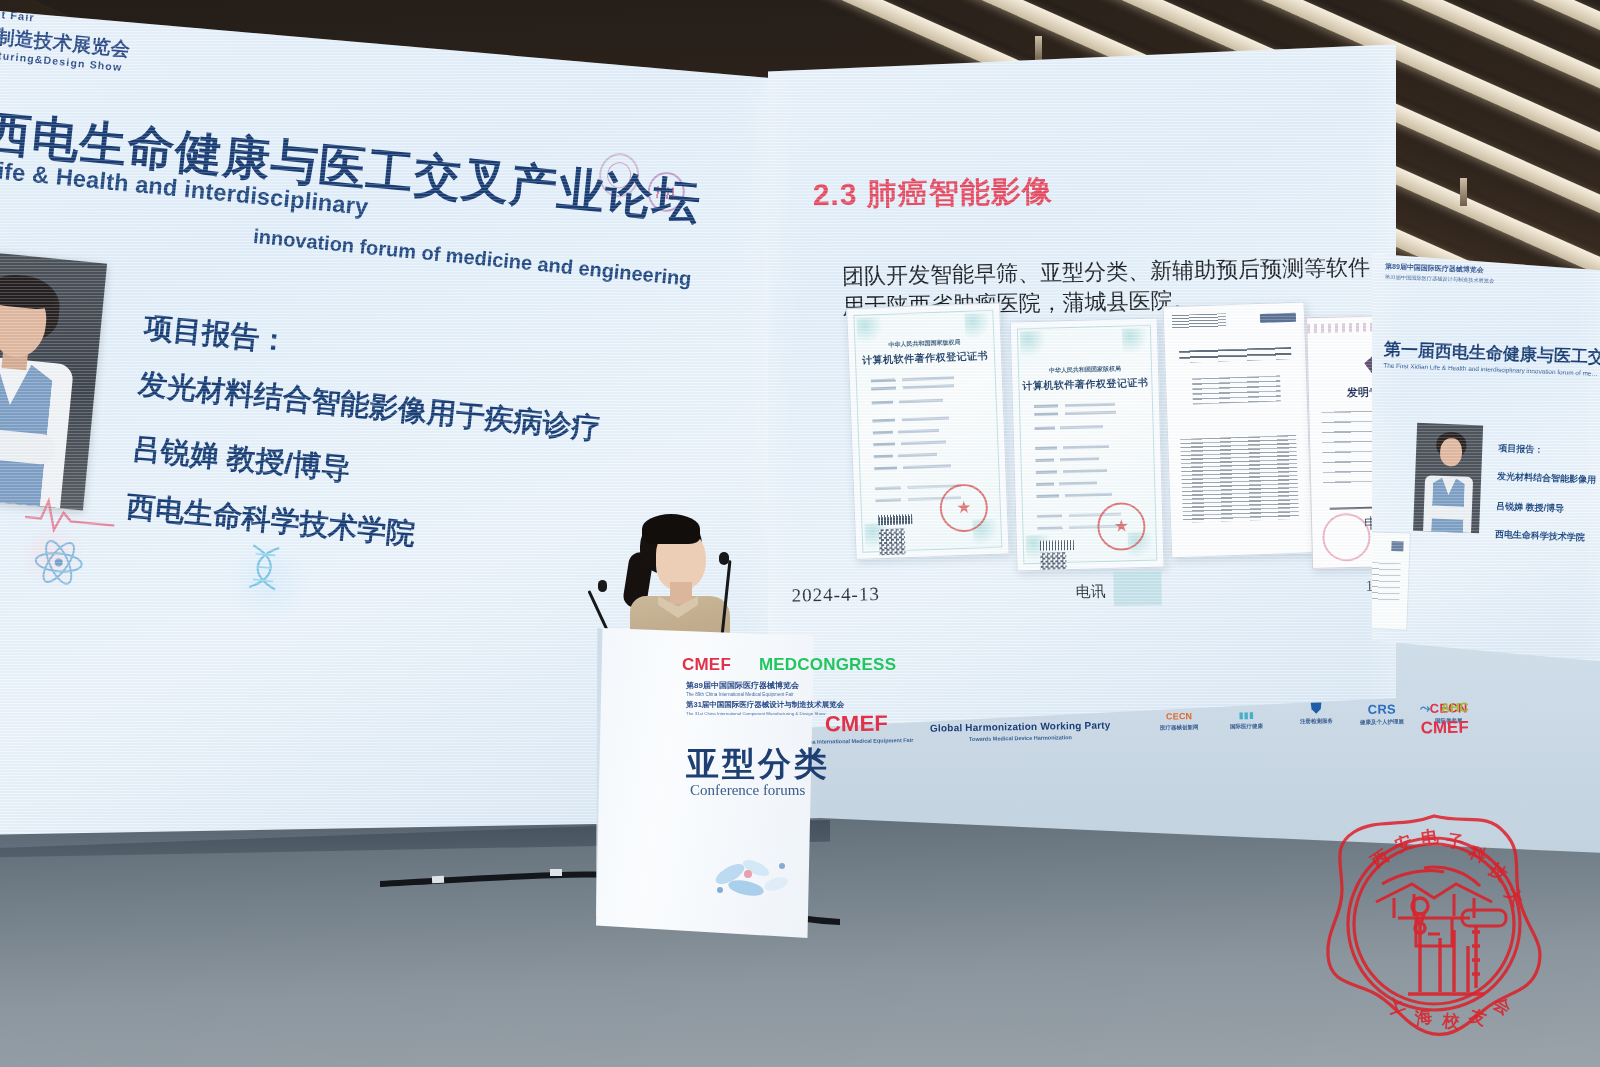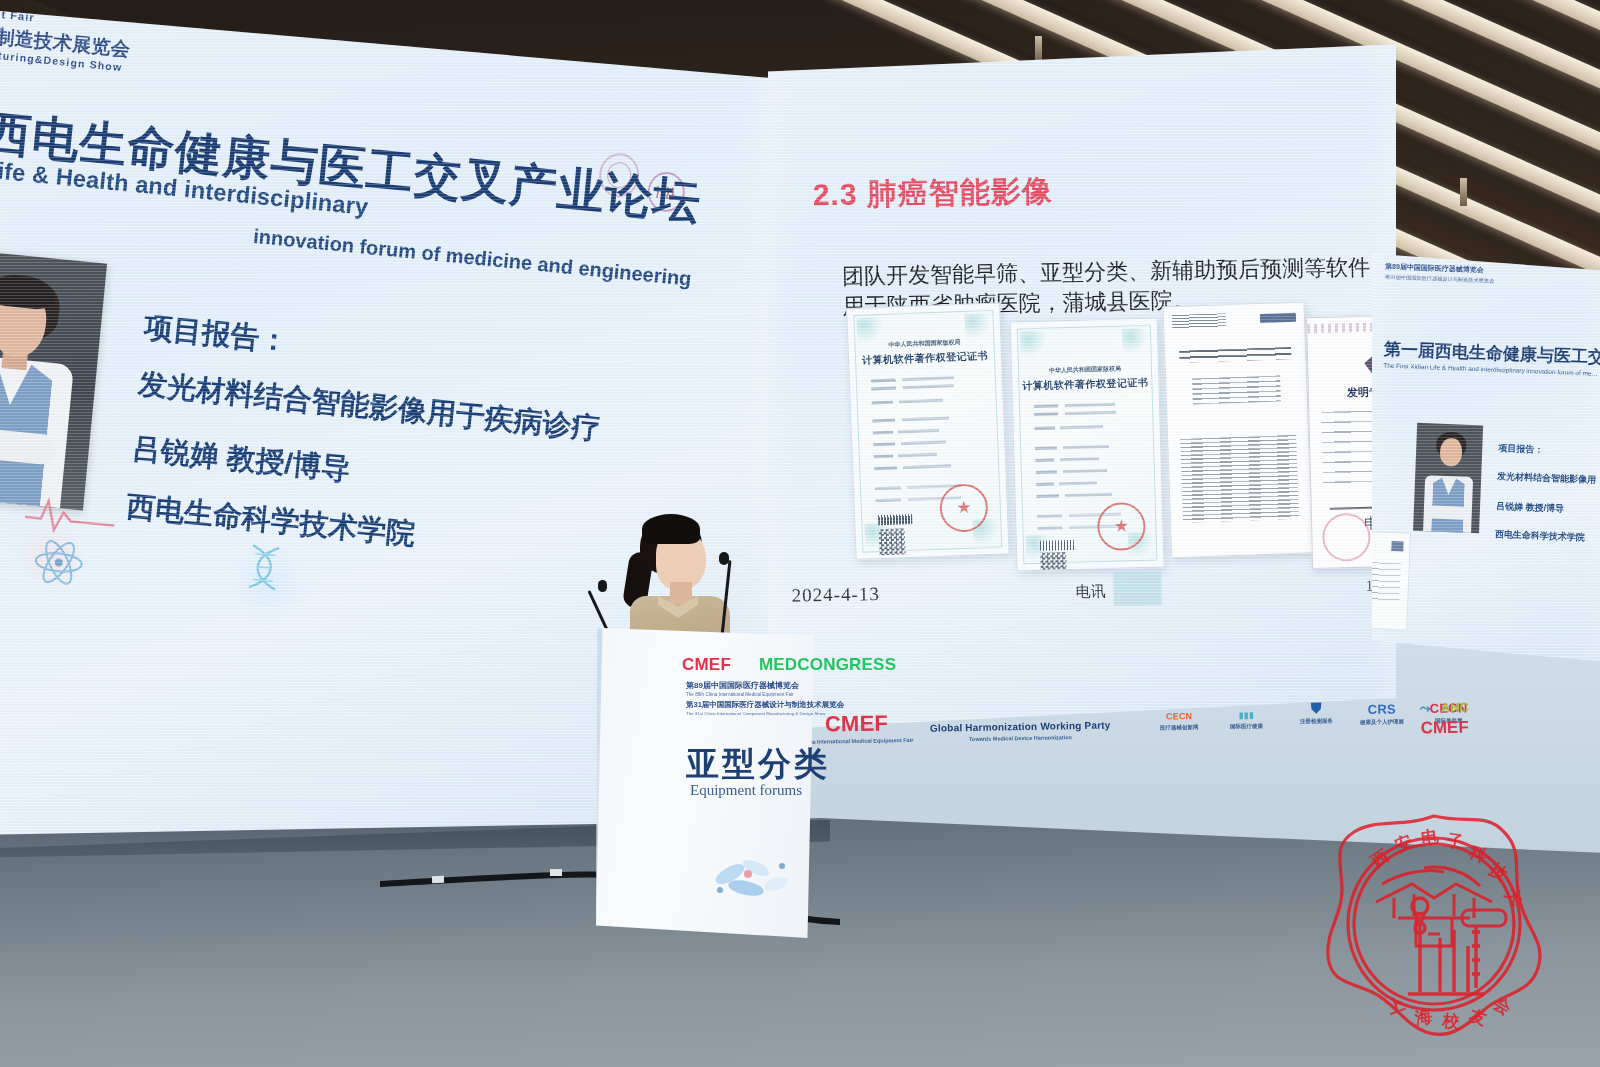--- a/index.html
+++ b/index.html
@@ -464,21 +464,21 @@
   <div id="podium"></div>
   <div id="podCmef">
     <span>CMEF</span>
     <span style="color:#22c55e;margin-left:23px;">MEDCONGRESS</span>
   </div>
   <div id="podCn">第89届中国国际医疗器械博览会</div>
   <div id="podEn">The 89th China International Medical Equipment Fair</div>
   <div id="podCn2">第31届中国国际医疗器械设计与制造技术展览会</div>
   <div id="podEn2">The 31st China International Component Manufacturing &amp; Design Show</div>
   <div id="podBig">亚型分类</div>
-  <div id="podBigEn">Equipment forums</div>
+  <div id="podBigEn">Conference forums</div>
   <svg id="podDeco" viewBox="0 0 120 90">
     <ellipse cx="40" cy="44" rx="16" ry="7" fill="#8fc2e8" transform="rotate(-30 40 44)"></ellipse>
     <ellipse cx="66" cy="38" rx="14" ry="6" fill="#bcdcf3" transform="rotate(25 66 38)"></ellipse>
     <ellipse cx="56" cy="58" rx="18" ry="7" fill="#6fb0de" transform="rotate(12 56 58)"></ellipse>
     <ellipse cx="86" cy="54" rx="12" ry="6" fill="#cfe7f8" transform="rotate(-18 86 54)"></ellipse>
     <circle cx="58" cy="44" r="4" fill="#e05a6e"></circle>
     <circle cx="30" cy="60" r="3" fill="#2d6fb0"></circle>
     <circle cx="92" cy="36" r="3" fill="#2d6fb0"></circle>
   </svg>
 

